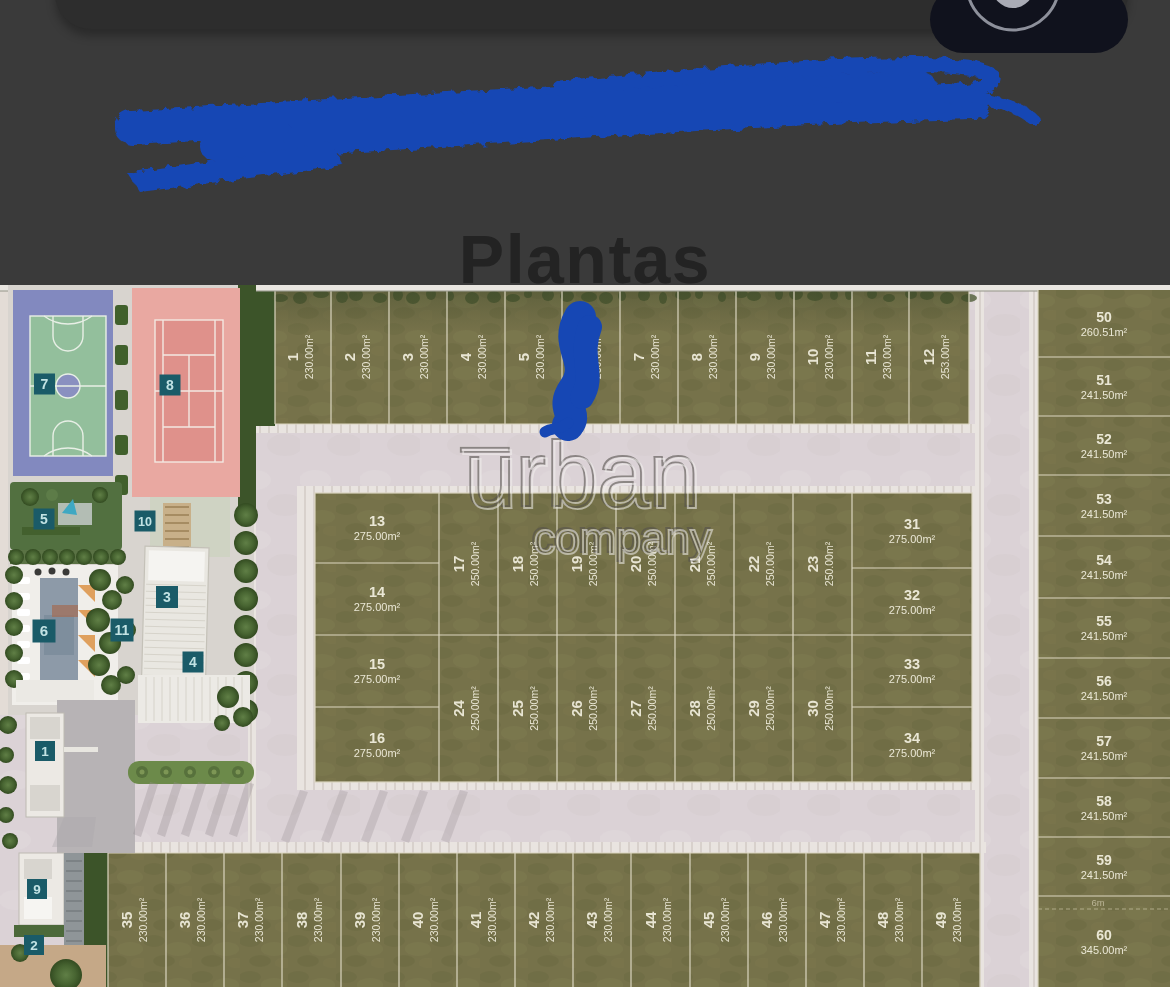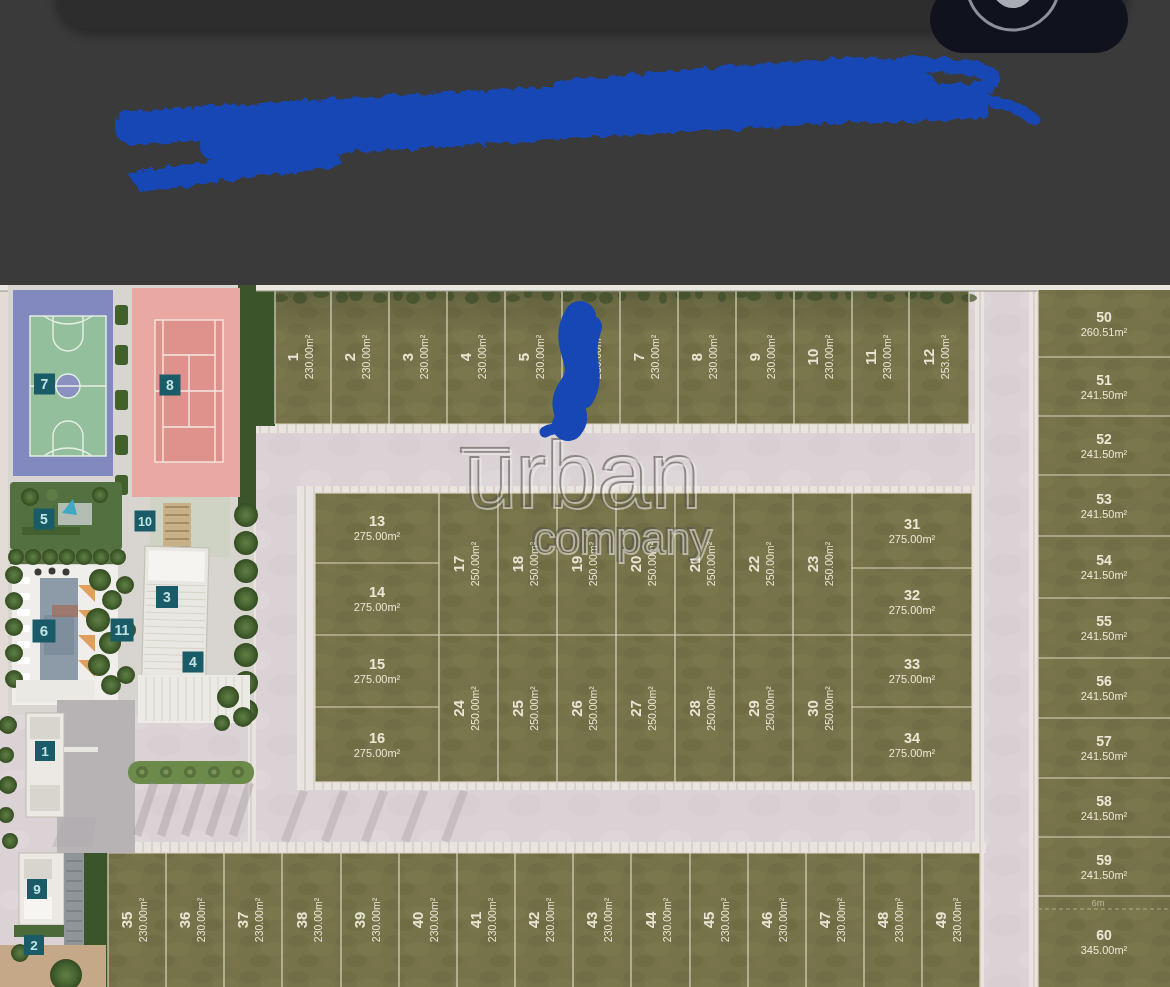--- a/index.html
+++ b/index.html
@@ -29,20 +29,21 @@
   <path d="M 215 146 C 480 130 780 108 975 104" stroke-width="30"></path>
   <path d="M 300 138 C 560 122 800 104 950 99" stroke-width="30"></path>
   <path d="M 480 112 C 650 100 820 90 905 88" stroke-width="26"></path>
   <path d="M 560 88 C 750 70 880 62 945 65 C 1008 68 1010 88 946 94 C 898 98 848 98 816 93" stroke-width="15"></path>
   <path d="M 948 94 C 992 98 1018 106 1034 120" stroke-width="12"></path>
  </g>
  <path d="M 140 192 L 128 174 L 330 142 L 344 166 Z" fill="#1647b4"></path>
  </g>
 </svg>
 
+<div style="position:absolute;left:0;top:220px;width:1170px;text-align:center;font-size:68px;font-weight:800;color:#232323;letter-spacing:1.5px;">Plantas</div>
 
 <svg style="position:absolute;left:0;top:285px;" width="1170" height="702" viewBox="0 0 1170 702">
 <defs>
  <pattern id="grass" width="48" height="36" patternUnits="userSpaceOnUse">
    <rect width="48" height="36" fill="#76724a"></rect>
    <ellipse cx="10" cy="8" rx="11" ry="6" fill="#6d6a43" opacity=".6"></ellipse>
    <ellipse cx="34" cy="16" rx="13" ry="7" fill="#7d794f" opacity=".6"></ellipse>
    <ellipse cx="20" cy="28" rx="11" ry="6" fill="#6c6941" opacity=".55"></ellipse>
    <ellipse cx="44" cy="30" rx="9" ry="5" fill="#7b774d" opacity=".55"></ellipse>
  </pattern>

